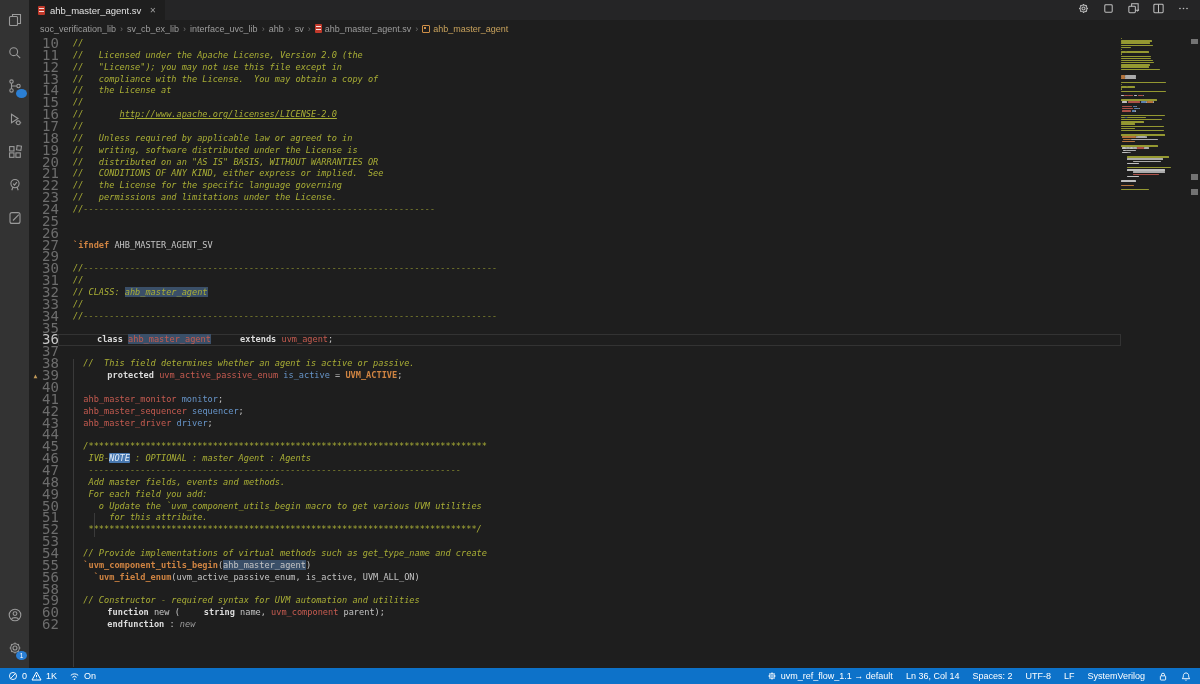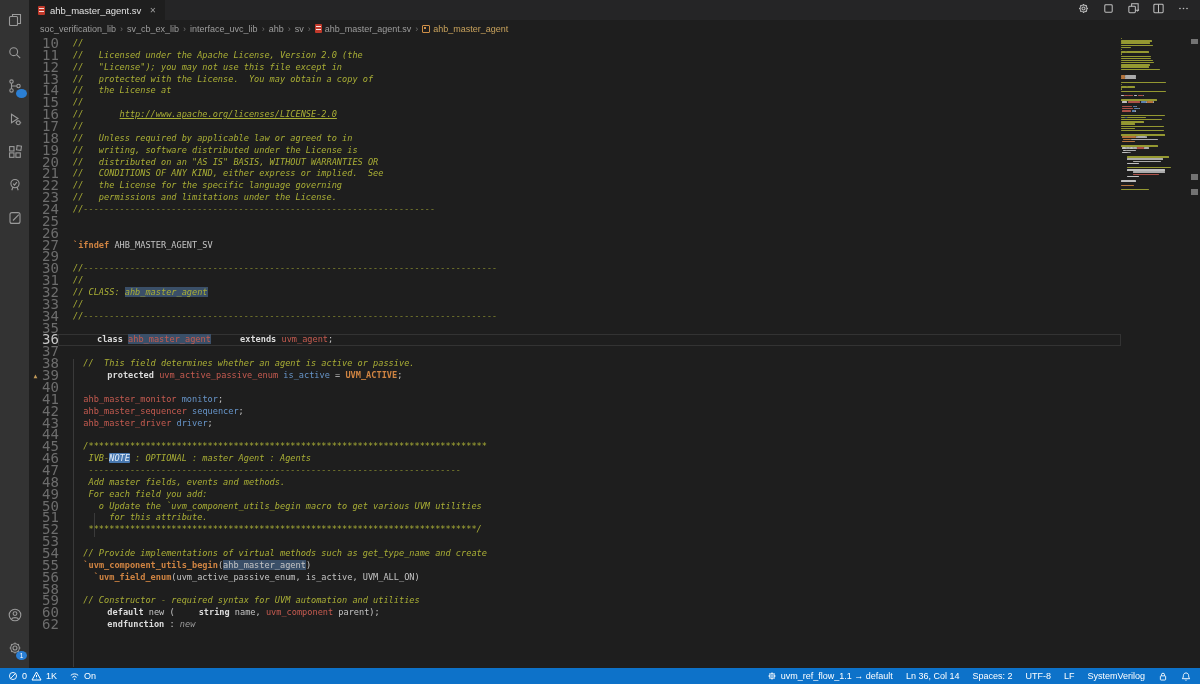--- a/index.html
+++ b/index.html
@@ -200,21 +200,21 @@
     </span>
   </div>
 
 <div class="editor">
   <div id="code-lines" style="position:relative;">
     <div class="indent-guide" style="left:44px;top:320.5px;height:308px;"></div>
     <div class="indent-guide" style="left:65px;top:475px;height:24px;"></div>
   <div class="row"><div class="glyph"></div><div class="num">10</div><div class="code"><span class="tk-c">//</span></div></div>
       <div class="row"><div class="glyph"></div><div class="num">11</div><div class="code"><span class="tk-c">//   Licensed under the Apache License, Version 2.0 (the</span></div></div>
       <div class="row"><div class="glyph"></div><div class="num">12</div><div class="code"><span class="tk-c">//   "License"); you may not use this file except in</span></div></div>
-      <div class="row"><div class="glyph"></div><div class="num">13</div><div class="code"><span class="tk-c">//   protected with the License.  You may obtain a copy of</span></div></div>
+      <div class="row"><div class="glyph"></div><div class="num">13</div><div class="code"><span class="tk-c">//   compliance with the License.  You may obtain a copy of</span></div></div>
       <div class="row"><div class="glyph"></div><div class="num">14</div><div class="code"><span class="tk-c">//   the License at</span></div></div>
       <div class="row"><div class="glyph"></div><div class="num">15</div><div class="code"><span class="tk-c">//</span></div></div>
       <div class="row"><div class="glyph"></div><div class="num">16</div><div class="code"><span class="tk-c">//       </span><span class="tk-l">http://www.apache.org/licenses/LICENSE-2.0</span></div></div>
       <div class="row"><div class="glyph"></div><div class="num">17</div><div class="code"><span class="tk-c">//</span></div></div>
       <div class="row"><div class="glyph"></div><div class="num">18</div><div class="code"><span class="tk-c">//   Unless required by applicable law or agreed to in</span></div></div>
       <div class="row"><div class="glyph"></div><div class="num">19</div><div class="code"><span class="tk-c">//   writing, software distributed under the License is</span></div></div>
       <div class="row"><div class="glyph"></div><div class="num">20</div><div class="code"><span class="tk-c">//   distributed on an "AS IS" BASIS, WITHOUT WARRANTIES OR</span></div></div>
       <div class="row"><div class="glyph"></div><div class="num">21</div><div class="code"><span class="tk-c">//   CONDITIONS OF ANY KIND, either express or implied.  See</span></div></div>
       <div class="row"><div class="glyph"></div><div class="num">22</div><div class="code"><span class="tk-c">//   the License for the specific language governing</span></div></div>
       <div class="row"><div class="glyph"></div><div class="num">23</div><div class="code"><span class="tk-c">//   permissions and limitations under the License.</span></div></div>
@@ -245,21 +245,21 @@
       <div class="row"><div class="glyph"></div><div class="num">49</div><div class="code"><span class="tk-c">   For each field you add:</span></div></div>
       <div class="row"><div class="glyph"></div><div class="num">50</div><div class="code"><span class="tk-c">     o Update the `uvm_component_utils_begin macro to get various UVM utilities</span></div></div>
       <div class="row"><div class="glyph"></div><div class="num">51</div><div class="code"><span class="tk-c">       for this attribute.</span></div></div>
       <div class="row"><div class="glyph"></div><div class="num">52</div><div class="code"><span class="tk-c">   ***************************************************************************/</span></div></div>
       <div class="row"><div class="glyph"></div><div class="num">53</div><div class="code"></div></div>
       <div class="row"><div class="glyph"></div><div class="num">54</div><div class="code"><span class="tk-c">  // Provide implementations of virtual methods such as get_type_name and create</span></div></div>
       <div class="row"><div class="glyph"></div><div class="num">55</div><div class="code"><span class="tk-f">  </span><span class="tk-m">`uvm_component_utils_begin</span><span class="tk-f">(</span><span class="tk-f hl">ahb_master_agent</span><span class="tk-f">)</span></div></div>
       <div class="row"><div class="glyph"></div><div class="num">56</div><div class="code"><span class="tk-f">    </span><span class="tk-m">`uvm_field_enum</span><span class="tk-f">(uvm_active_passive_enum, is_active, UVM_ALL_ON)</span></div></div>
       <div class="row"><div class="glyph"></div><div class="num">58</div><div class="code"></div></div>
       <div class="row"><div class="glyph"></div><div class="num">59</div><div class="code"><span class="tk-c">  // Constructor - required syntax for UVM automation and utilities</span></div></div>
-      <div class="row"><div class="glyph"></div><div class="num">60</div><div class="code"><span class="tk-f">  </span><span class="tk-k">default</span><span class="tk-f"> new (</span><span class="tk-k">string</span><span class="tk-f"> name, </span><span class="tk-t">uvm_component</span><span class="tk-f"> parent);</span></div></div>
+      <div class="row"><div class="glyph"></div><div class="num">60</div><div class="code"><span class="tk-f">  </span><span class="tk-k">function</span><span class="tk-f"> new (</span><span class="tk-k">string</span><span class="tk-f"> name, </span><span class="tk-t">uvm_component</span><span class="tk-f"> parent);</span></div></div>
       <div class="row"><div class="glyph"></div><div class="num">62</div><div class="code"><span class="tk-f">  </span><span class="tk-k">endfunction</span><span class="tk-f"> : </span><span class="tk-i">new</span></div></div>
     </div>
 </div>
 
 <div class="minimap" id="minimap">
     <div class="mm-row"><span style="width: 1.1px; background: rgb(169, 174, 53);"></span></div>
     <div class="mm-row"><span style="width: 30.8px; background: rgb(169, 174, 53);"></span></div>
     <div class="mm-row"><span style="width: 28.6px; background: rgb(169, 174, 53);"></span></div>
     <div class="mm-row"><span style="width: 32.45px; background: rgb(169, 174, 53);"></span></div>
     <div class="mm-row"><span style="width: 10.45px; background: rgb(169, 174, 53);"></span></div>

